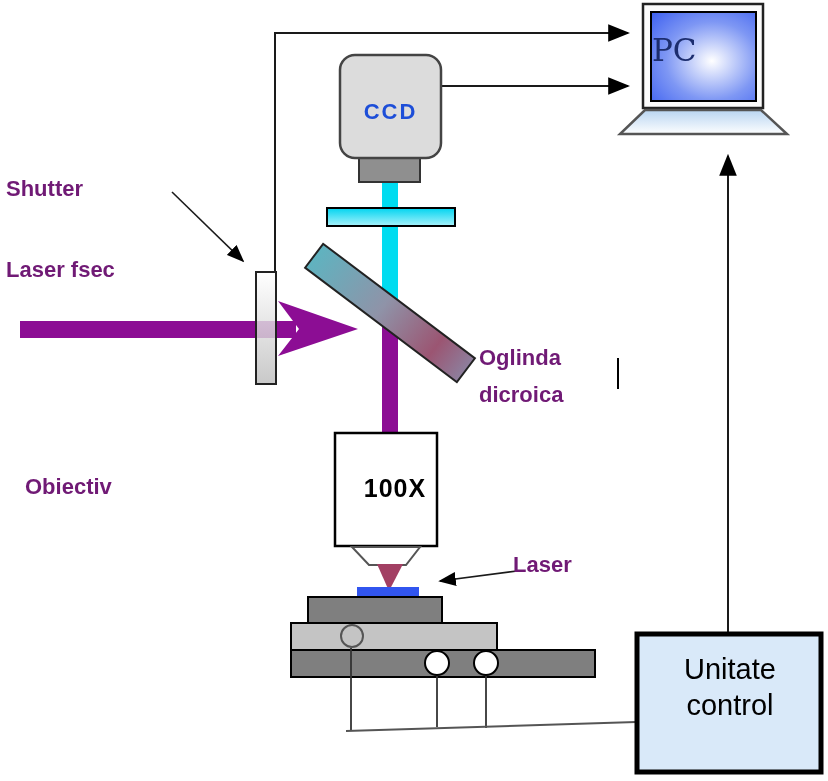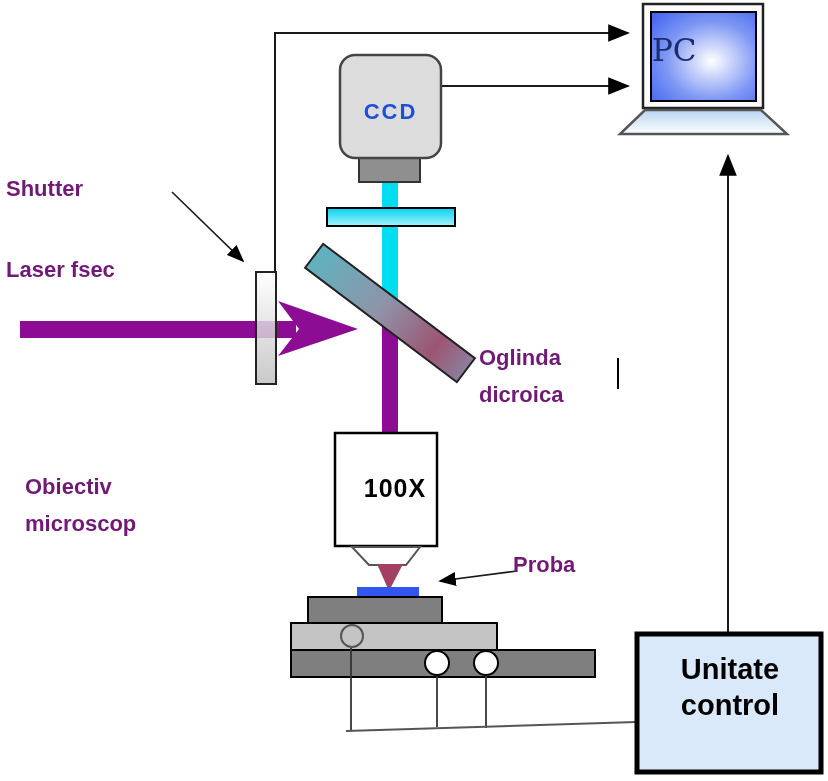--- a/index.html
+++ b/index.html
@@ -32,21 +32,21 @@
     text-align:center;font-weight:bold;font-size:25px;letter-spacing:1px;color:#000;
   }
   .pc-text{
     position:absolute;left:652px;top:32px;width:80px;
     text-align:left;
     font-family:"DejaVu Serif", serif;
     font-weight:normal;font-size:31px;color:#1c2d6e;
   }
   .control-text{
     position:absolute;left:638px;top:651px;width:184px;
-    text-align:center;font-weight:bold;font-size:29px;line-height:36px;color:#000;
+    text-align:center;font-weight:normal;font-size:29px;line-height:36px;color:#000;
   }
   .text-cursor{
     position:absolute;left:617px;top:358px;width:2px;height:31px;background:#000;
   }
 </style>
 </head>
 <body>
 
 <div class="canvas">
 
@@ -134,27 +134,26 @@
 
 
   <div class="label two-line" style="left:479px;top:319px;">
     <span class="line">Oglinda</span>
     <span class="line">dicroica</span>
   </div>
   <div class="text-cursor"></div>
 
   <div class="label two-line centered" style="left:25px;top:448px;width:215px;">
     <span class="line">Obiectiv</span>
-    <span class="line">microscop</span>
   </div>
 
   <div class="label two-line centered" style="left:15px;top:607px;width:205px;">
   </div>
 
-  <div class="label" style="left:513px;top:528px;">Proba</div>
+  <div class="label" style="left:513px;top:528px;">Laser</div>
 
   <div class="ccd-text">CCD</div>
 
   <div class="mag-text">100X</div>
 
   <div class="pc-text">PC</div>
 
   <div class="control-text">
     <span class="line">Unitate</span>
     <span class="line">control</span>

